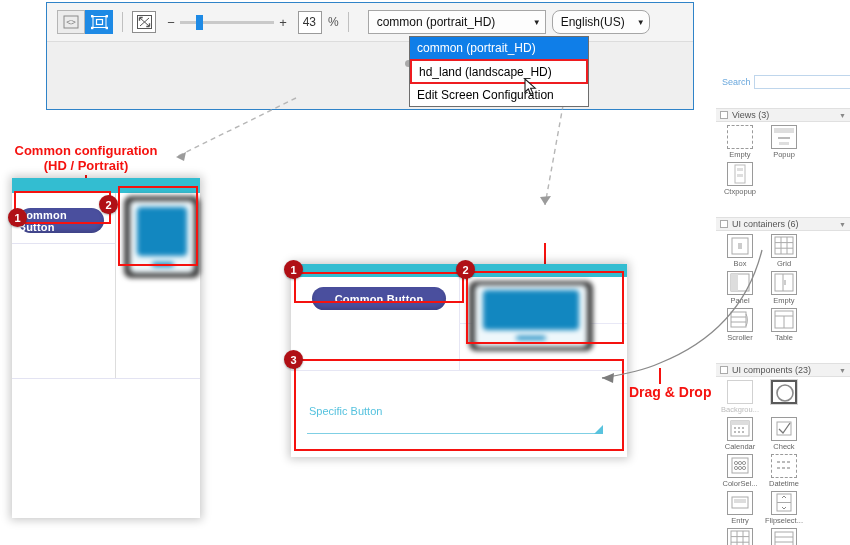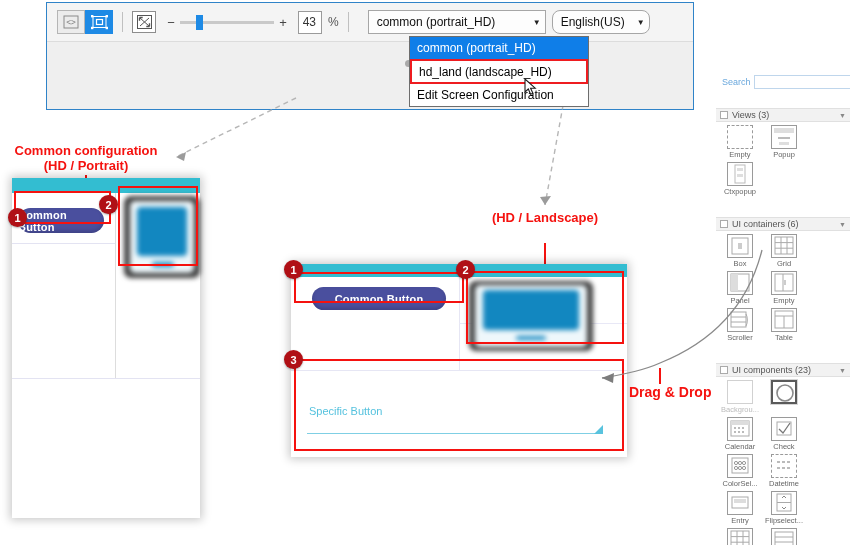--- a/index.html
+++ b/index.html
@@ -268,21 +268,20 @@
     </div>
   </div>
 
   <div class="redrect" style="left:2px;top:13px;width:97px;height:33px;"></div>
   <div class="redrect" style="left:106px;top:8px;width:80px;height:80px;"></div>
 </div>
 <div class="badge" style="left:8px;top:208px;">1</div>
 <div class="badge" style="left:99px;top:195px;">2</div>
 
 <div class="abs ann" style="left:460px;top:210px;width:170px;">
-  <div>(HD / Landscape)</div>
 </div>
 <div class="ann-stem abs" style="left:544px;top:243px;height:21px;"></div>
 
 <div id="landscape" class="abs preview">
   <div class="pv-header"></div>
   <div class="pv-body">
     <div id="l-vline"></div>
     <div id="l-hline1"></div>
     <div id="l-hline2"></div>
 

